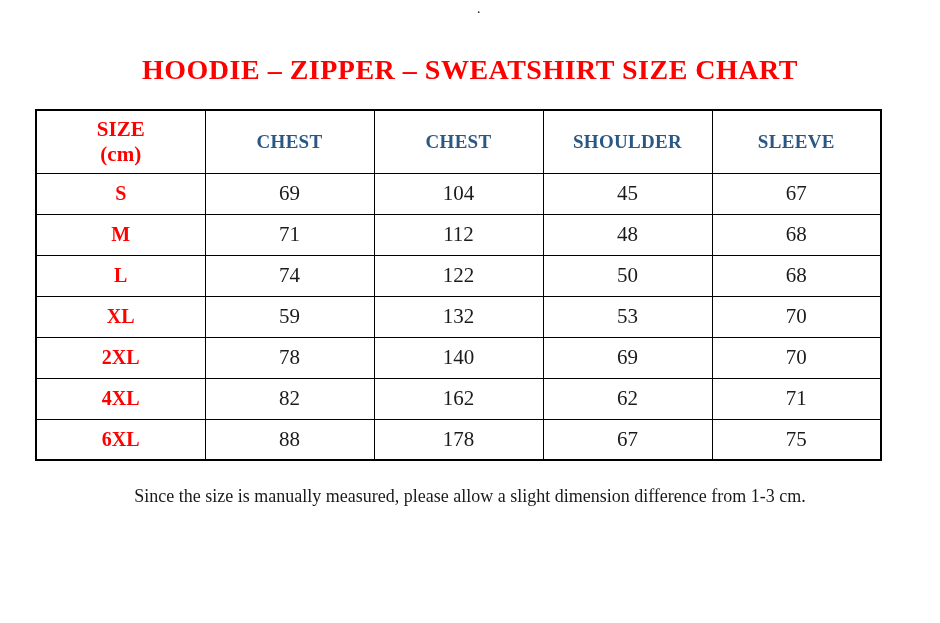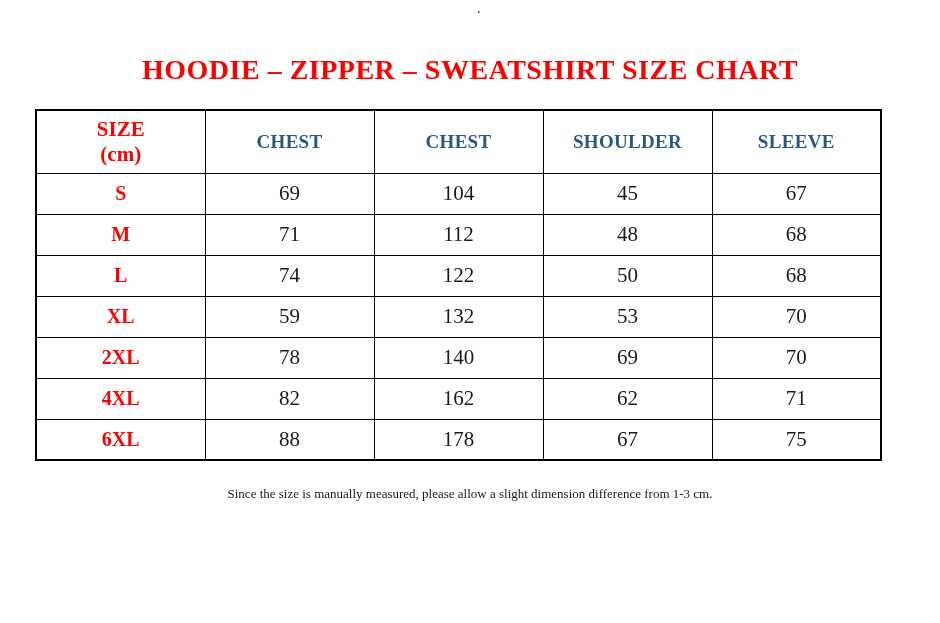--- a/index.html
+++ b/index.html
@@ -74,21 +74,21 @@
     color: var(--body-text);
     font-weight: normal;
     font-size: 21px;
     font-family: Liberation Serif, serif;
   }
   .footer-note {
     margin: 0;
     padding-top: 13px;
     text-align: center;
     color: #1a1a1a;
-    font-size: 13px;
+    font-size: 18px;
     font-family: "Liberation Serif", serif;
   }
 </style>
 </head>
 <body>
 
 <span class="top-mark">.</span>
 
 <h1 class="page-title">HOODIE – ZIPPER – SWEATSHIRT SIZE CHART</h1>
 

